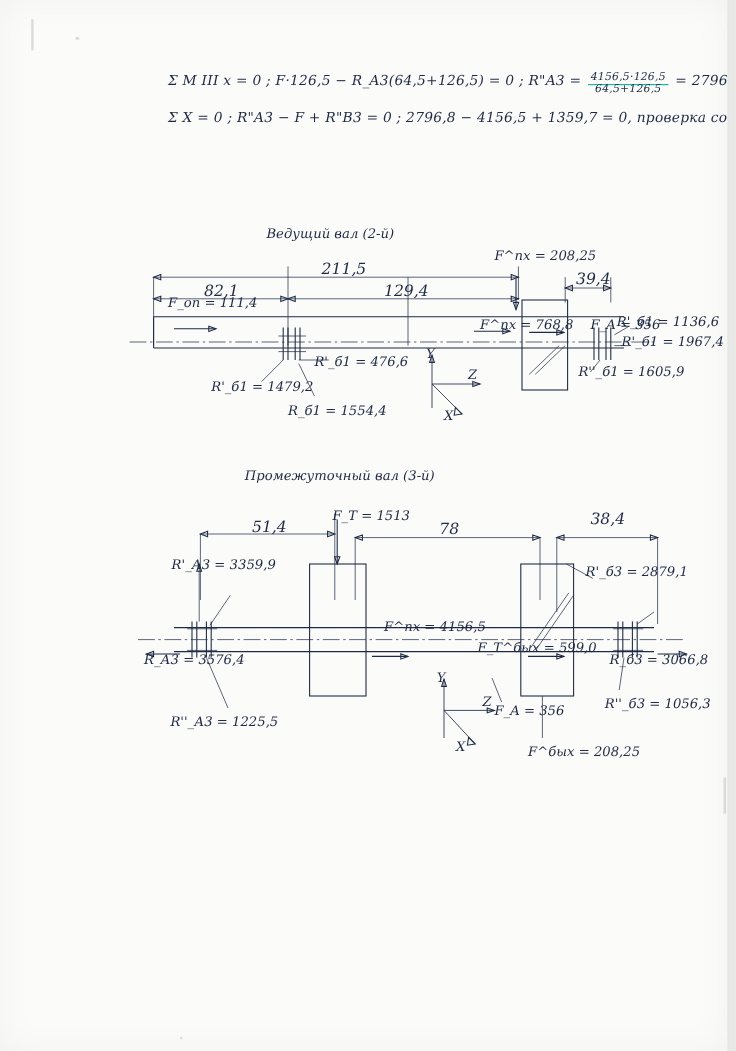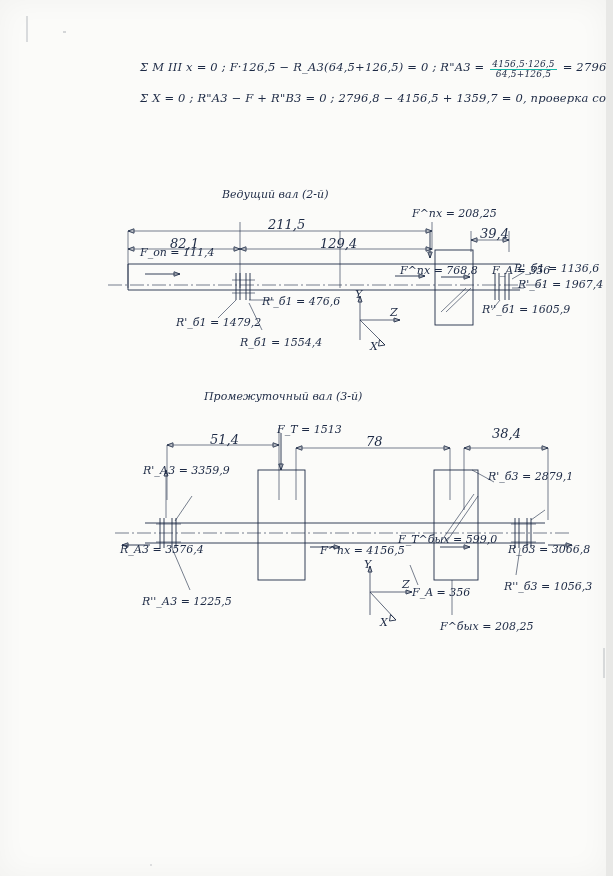--- a/index.html
+++ b/index.html
@@ -248,21 +248,21 @@
   </svg>
 
   <div class="hand dim" style="left:210px;top:432px;">51,4</div>
   <div class="hand dim" style="left:366px;top:434px;">78</div>
   <div class="hand dim" style="left:492px;top:409px;margin-top:17px;">38,4</div>
 
   <div class="hand lbl" style="left:143px;top:464px;">R'_А3 = 3359,9</div>
   <div class="hand lbl" style="left:277px;top:423px;">F_T = 1513</div>
   <div class="hand lbl" style="left:488px;top:470px;">R'_б3 = 2879,1</div>
   <div class="hand lbl" style="left:120px;top:543px;">R_А3 = 3576,4</div>
-  <div class="hand lbl" style="left:320px;top:544px;">F^пх = 4156,5</div>
+  <div class="hand lbl" style="left:320px;top:516px;">F^пх = 4156,5</div>
   <div class="hand lbl" style="left:398px;top:533px;">F_T^бых = 599,0</div>
   <div class="hand lbl" style="left:508px;top:543px;">R_б3 = 3066,8</div>
   <div class="hand lbl" style="left:142px;top:595px;">R''_А3 = 1225,5</div>
   <div class="hand lbl" style="left:412px;top:586px;">F_A = 356</div>
   <div class="hand lbl" style="left:504px;top:580px;">R''_б3 = 1056,3</div>
   <div class="hand lbl" style="left:440px;top:620px;">F^бых = 208,25</div>
 
   <div class="hand lbl" style="left:364px;top:558px;">Y</div>
   <div class="hand lbl" style="left:402px;top:578px;">Z</div>
   <div class="hand lbl" style="left:380px;top:616px;">X</div>

